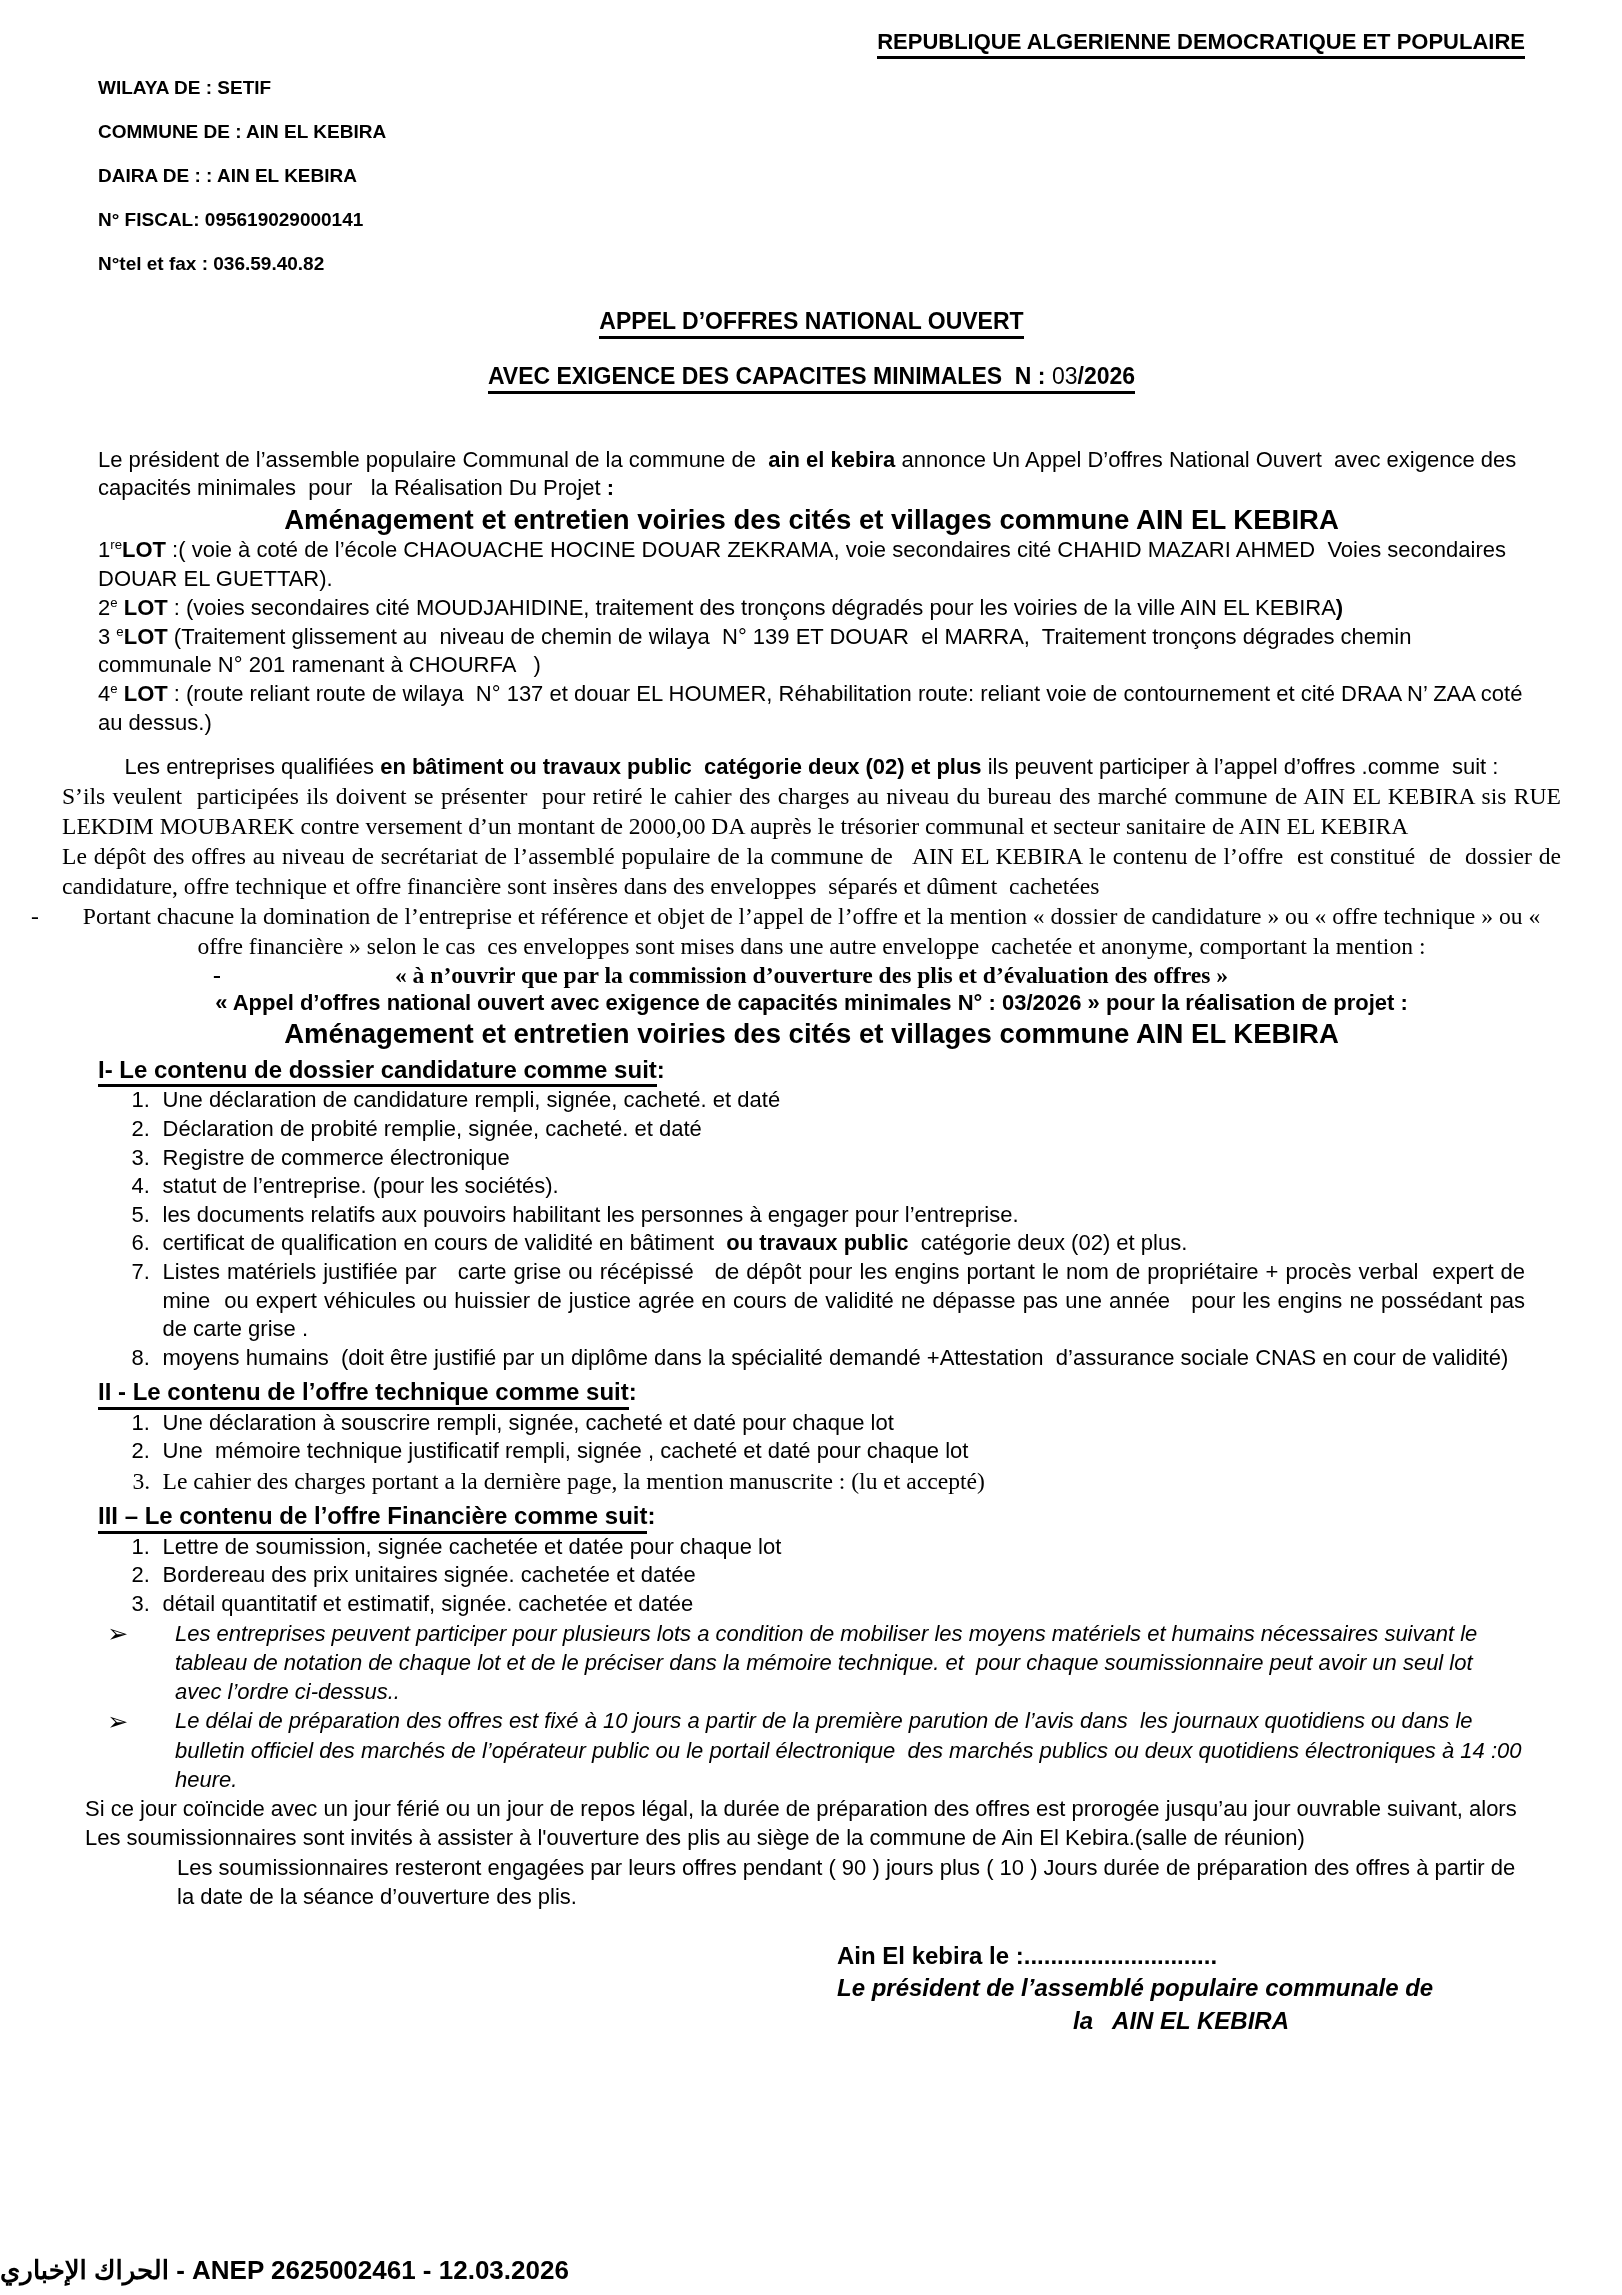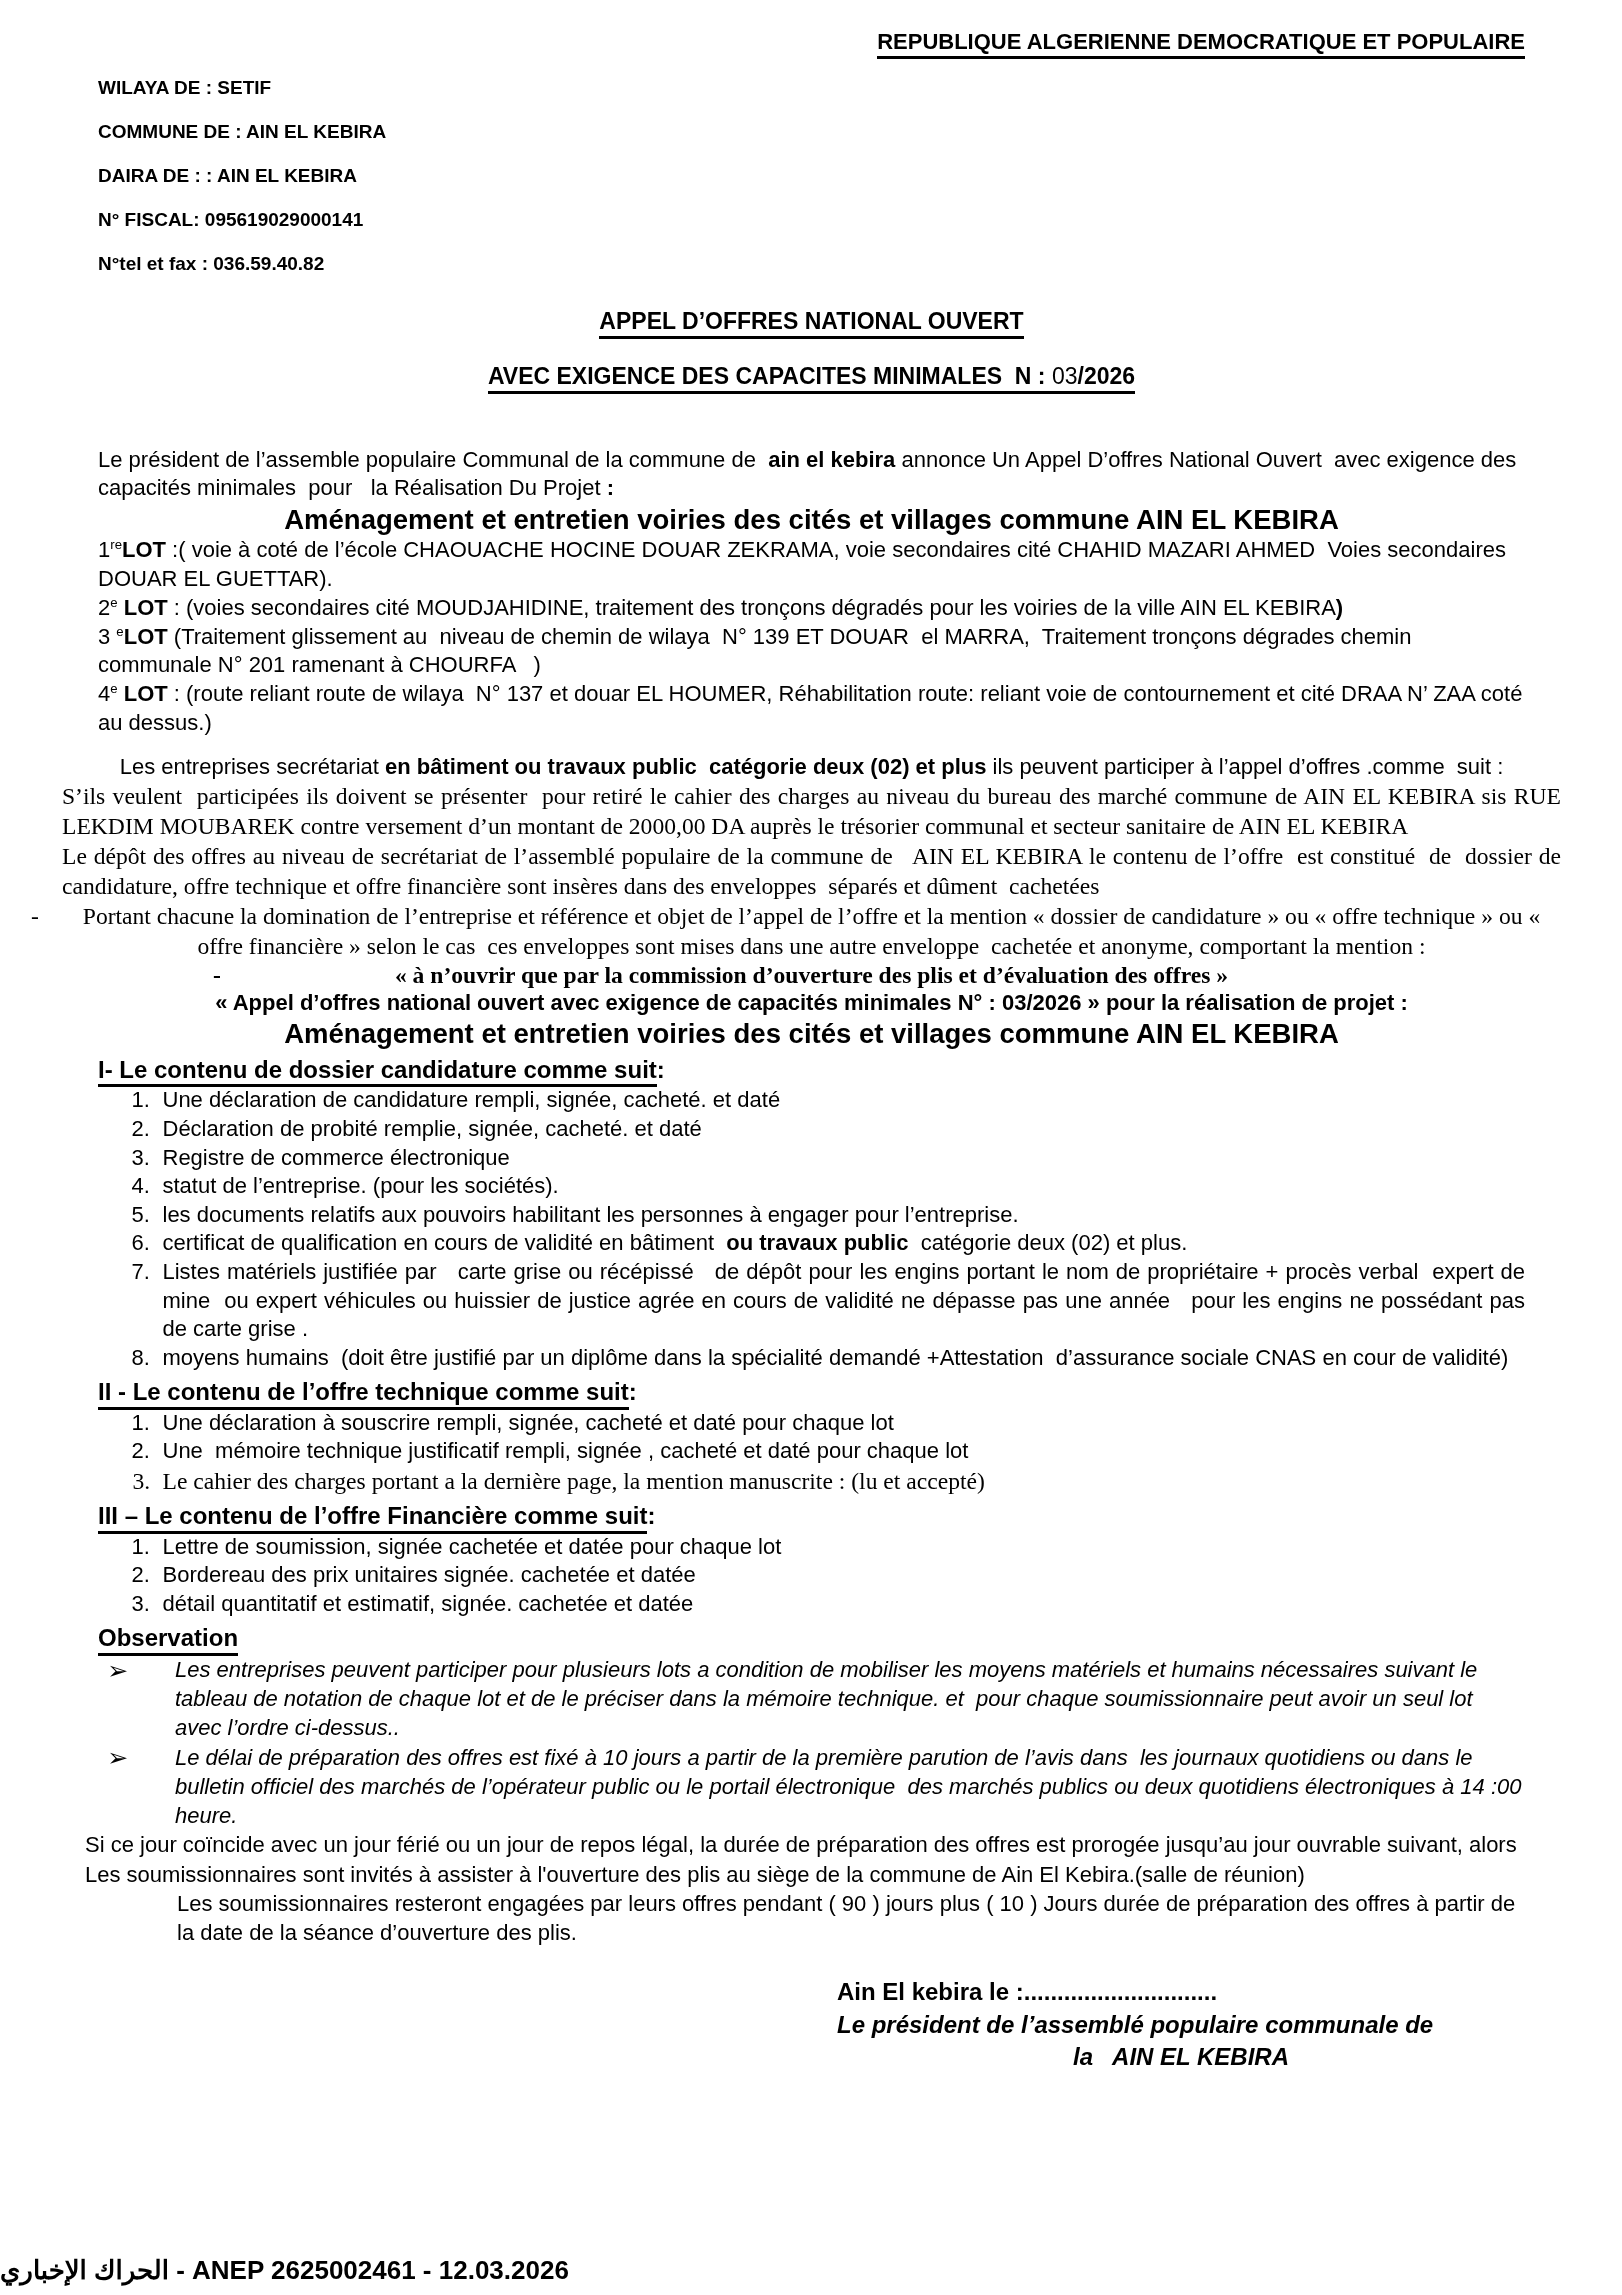--- a/index.html
+++ b/index.html
@@ -62,21 +62,21 @@
 
   <p class="intro"><span data-bind="intro.t1">Le président de l’assemble populaire Communal de la commune de  </span><b data-bind="intro.b1">ain el kebira</b><span data-bind="intro.t2"> annonce Un Appel D’offres National Ouvert  avec exigence des capacités minimales  pour   la Réalisation Du Projet </span><b data-bind="intro.b2">:</b></p>
 
   <div class="project-title" data-bind="project_title">Aménagement et entretien voiries des cités et villages commune AIN EL KEBIRA</div>
 
   <p class="body-p"><span data-bind="lots.lot1.num">1</span><sup data-bind="lots.lot1.sup">re</sup><b data-bind="lots.lot1.label">LOT</b><span data-bind="lots.lot1.rest"> :( voie à coté de l’école CHAOUACHE HOCINE DOUAR ZEKRAMA, voie secondaires cité CHAHID MAZARI AHMED  Voies secondaires DOUAR EL GUETTAR).</span></p>
   <p class="body-p"><span data-bind="lots.lot2.num">2</span><sup data-bind="lots.lot2.sup">e</sup><b data-bind="lots.lot2.label"> LOT</b><span data-bind="lots.lot2.rest"> : (voies secondaires cité MOUDJAHIDINE, traitement des tronçons dégradés pour les voiries de la ville AIN EL KEBIRA</span><b data-bind="lots.lot2.bold_end">)</b></p>
   <p class="body-p"><span data-bind="lots.lot3.num">3 </span><sup data-bind="lots.lot3.sup">e</sup><b data-bind="lots.lot3.label">LOT</b><span data-bind="lots.lot3.rest"> (Traitement glissement au  niveau de chemin de wilaya  N° 139 ET DOUAR  el MARRA,  Traitement tronçons dégrades chemin communale N° 201 ramenant à CHOURFA   )</span></p>
   <p class="body-p"><span data-bind="lots.lot4.num">4</span><sup data-bind="lots.lot4.sup">e</sup><b data-bind="lots.lot4.label"> LOT</b><span data-bind="lots.lot4.rest"> : (route reliant route de wilaya  N° 137 et douar EL HOUMER, Réhabilitation route: reliant voie de contournement et cité DRAA N’ ZAA coté au dessus.)</span></p>
 
-  <p class="qualified"><span data-bind="qualified.t1">Les entreprises secrétariat </span><b data-bind="qualified.b1">en bâtiment ou travaux public  catégorie deux (02) et plus </b><span data-bind="qualified.t2">ils peuvent participer à l’appel d’offres .comme  suit :</span></p>
+  <p class="qualified"><span data-bind="qualified.t1">Les entreprises qualifiées </span><b data-bind="qualified.b1">en bâtiment ou travaux public  catégorie deux (02) et plus </b><span data-bind="qualified.t2">ils peuvent participer à l’appel d’offres .comme  suit :</span></p>
 
   <p class="serif wide justify" data-bind="deposit.para1">S’ils veulent  participées ils doivent se présenter  pour retiré le cahier des charges au niveau du bureau des marché commune de AIN EL KEBIRA sis RUE LEKDIM MOUBAREK contre versement d’un montant de 2000,00 DA auprès le trésorier communal et secteur sanitaire de AIN EL KEBIRA</p>
   <p class="serif wide justify" data-bind="deposit.para2">Le dépôt des offres au niveau de secrétariat de l’assemblé populaire de la commune de   AIN EL KEBIRA le contenu de l’offre  est constitué  de  dossier de  candidature, offre technique et offre financière sont insères dans des enveloppes  séparés et dûment  cachetées</p>
 
   <div class="serif wide dash-para"><span class="dash-marker" data-bind="deposit.dash">-</span><span data-bind="deposit.bullet1">Portant chacune la domination de l’entreprise et référence et objet de l’appel de l’offre et la mention « dossier de candidature » ou « offre technique » ou « offre financière » selon le cas  ces enveloppes sont mises dans une autre enveloppe  cachetée et anonyme, comportant la mention :</span></div>
 
   <div class="mention-line"><span class="mention-dash" data-bind="deposit.mention_dash">-</span><span class="mention-text" data-bind="deposit.mention">« à n’ouvrir que par la commission d’ouverture des plis et d’évaluation des offres »</span></div>
 
   <div class="appel-line" data-bind="deposit.appel_line">« Appel d’offres national ouvert avec exigence de capacités minimales N° : 03/2026 » pour la réalisation de projet :</div>
 
@@ -101,21 +101,20 @@
     <li class="li-serif"><span data-bind="sections.s2.items.2.t1">Le cahier des charges portant a la dernière page, la mention manuscrite : (lu et accepté)</span></li>
   </ol>
 
   <h3 class="sec-h"><span class="hd-underline" data-bind="sections.s3.heading">III – Le contenu de l’offre Financière comme suit</span><span data-bind="sections.s3.colon">:</span></h3>
   <ol class="num-list">
     <li><span data-bind="sections.s3.items.0.t1">Lettre de soumission, signée cachetée et datée pour chaque lot</span></li>
     <li><span data-bind="sections.s3.items.1.t1">Bordereau des prix unitaires signée. cachetée et datée</span></li>
     <li><span data-bind="sections.s3.items.2.t1">détail quantitatif et estimatif, signée. cachetée et datée</span></li>
   </ol>
 
-  <h3 class="sec-h"><span class="hd-underline" data-bind="observation.heading">Observation</span></h3>
 
   <div class="obs-bullet"><span class="arrow" data-bind="observation.bullet_glyph">➢</span><span data-bind="observation.bullets.0">Les entreprises peuvent participer pour plusieurs lots a condition de mobiliser les moyens matériels et humains nécessaires suivant le tableau de notation de chaque lot et de le préciser dans la mémoire technique. et  pour chaque soumissionnaire peut avoir un seul lot avec l’ordre ci-dessus..</span></div>
   <div class="obs-bullet"><span class="arrow" data-bind="observation.bullet_glyph">➢</span><span data-bind="observation.bullets.1">Le délai de préparation des offres est fixé à 10 jours a partir de la première parution de l’avis dans  les journaux quotidiens ou dans le bulletin officiel des marchés de l’opérateur public ou le portail électronique  des marchés publics ou deux quotidiens électroniques à 14 :00 heure.</span></div>
 
   <p class="obs-para" data-bind="observation.para1">Si ce jour coïncide avec un jour férié ou un jour de repos légal, la durée de préparation des offres est prorogée jusqu’au jour ouvrable suivant, alors Les soumissionnaires sont invités à assister à l'ouverture des plis au siège de la commune de Ain El Kebira.(salle de réunion)</p>
   <p class="obs-para obs-para2" data-bind="observation.para2">Les soumissionnaires resteront engagées par leurs offres pendant ( 90 ) jours plus ( 10 ) Jours durée de préparation des offres à partir de la date de la séance d’ouverture des plis.</p>
 
   <div class="signature">
     <div data-bind="signature.date_line">Ain El kebira le :.............................</div>
     <div class="sig-role" data-bind="signature.line2">Le président de l’assemblé populaire communale de</div>

